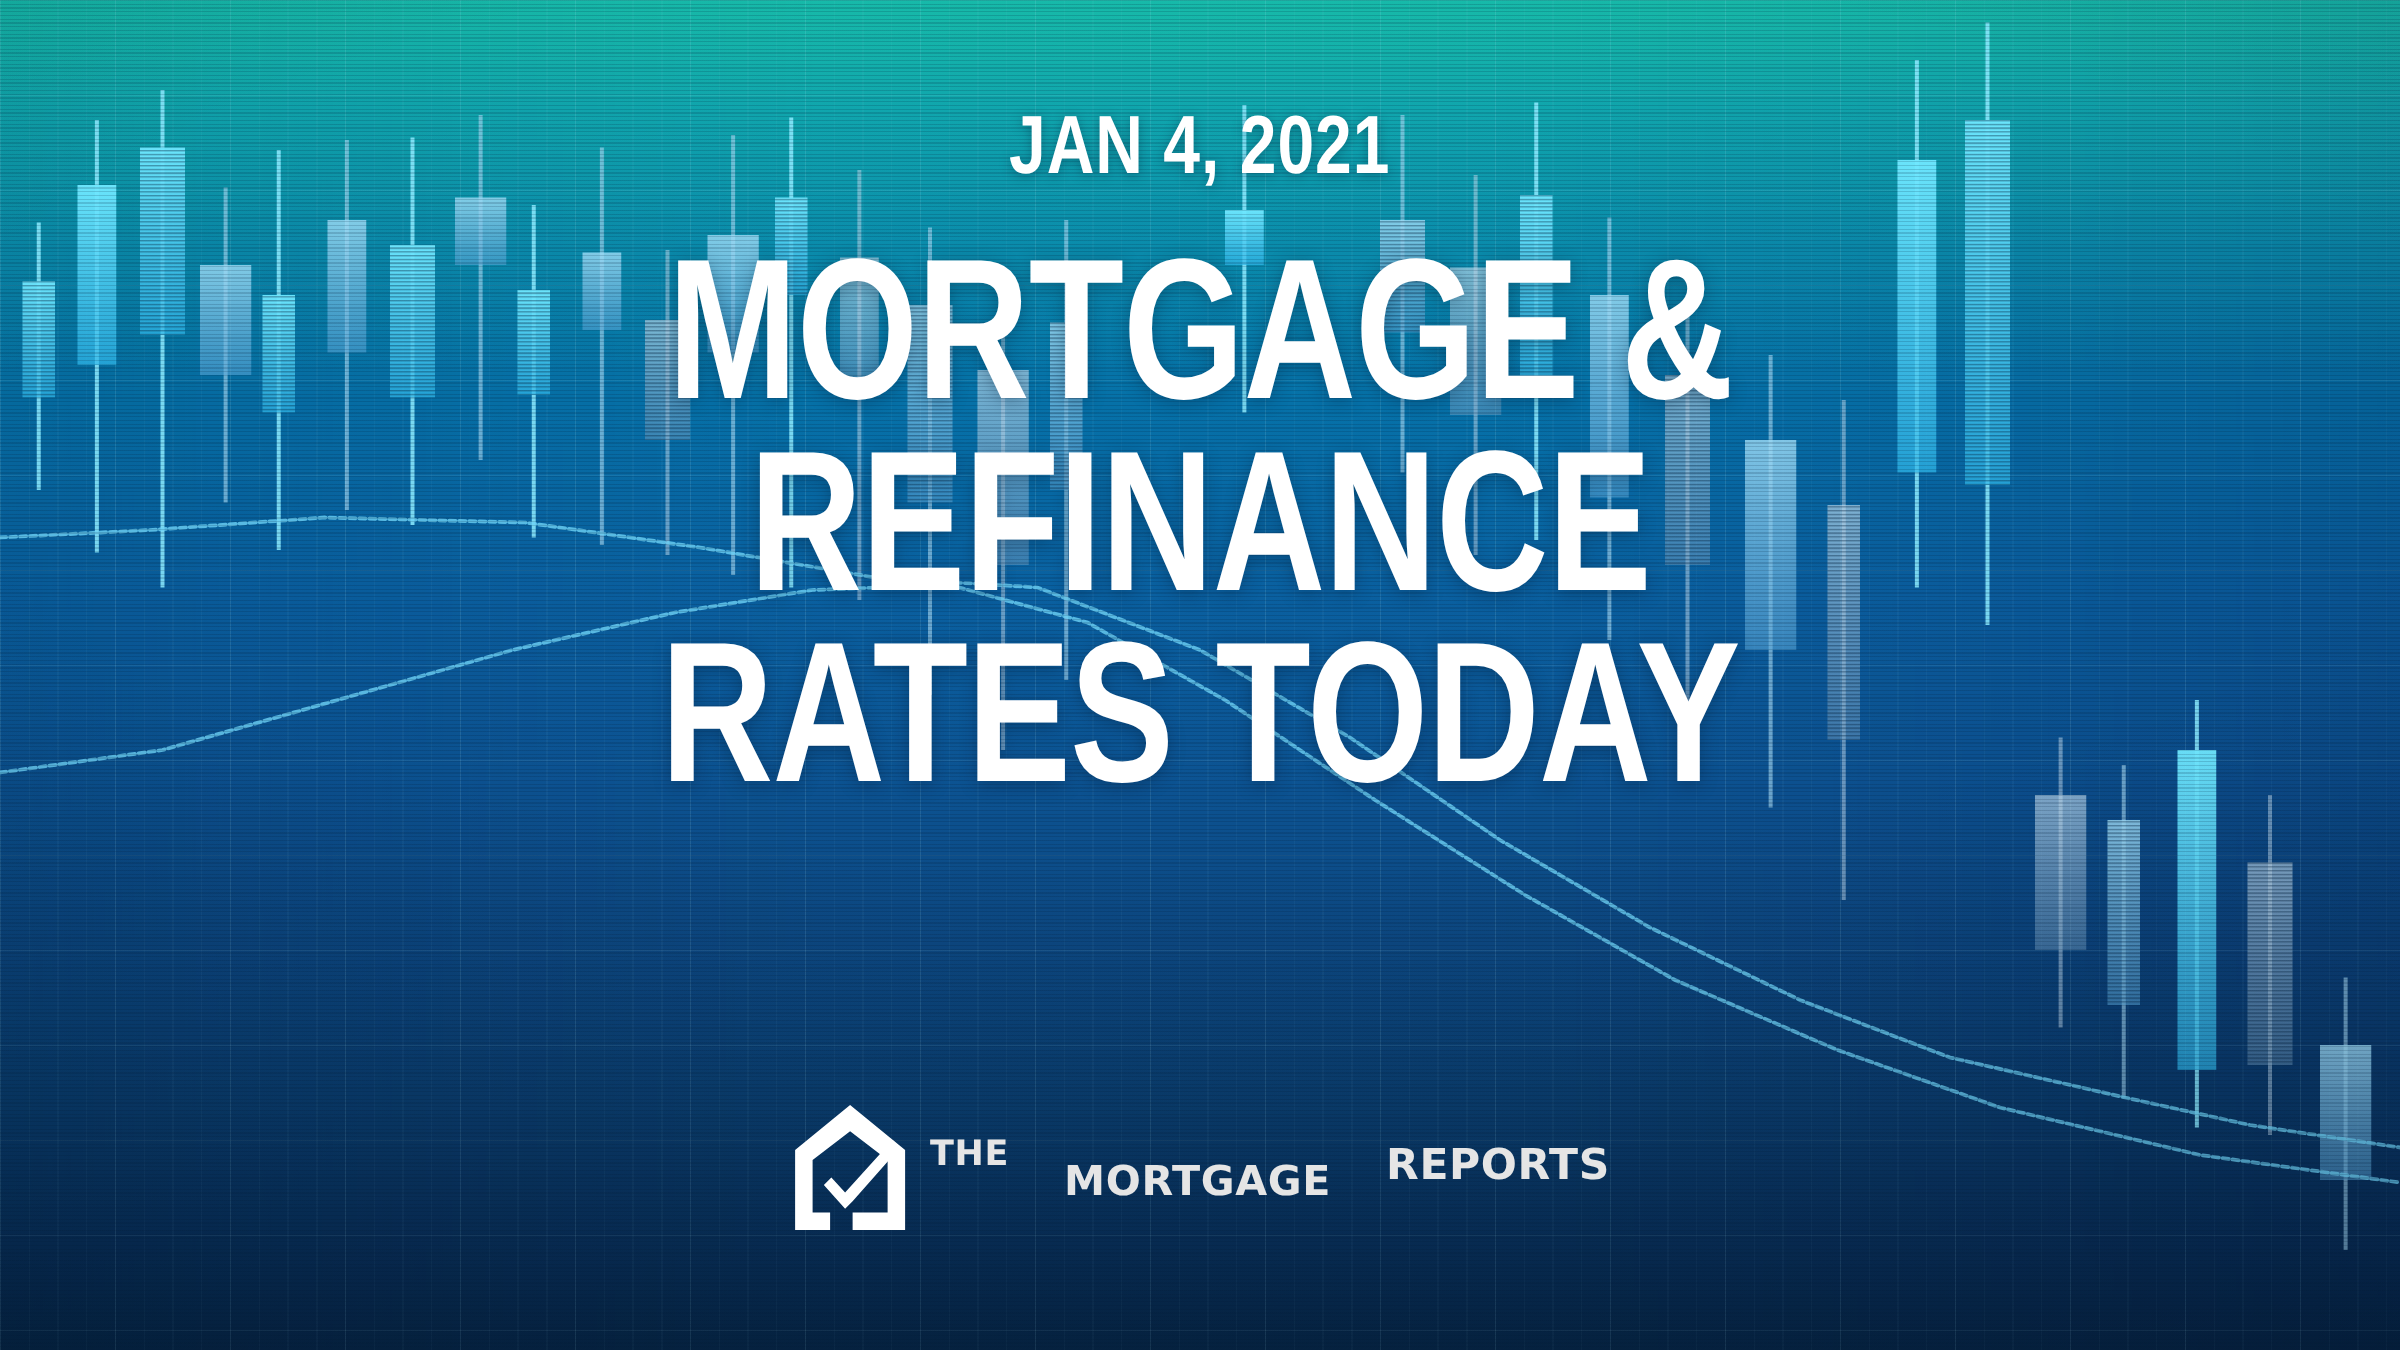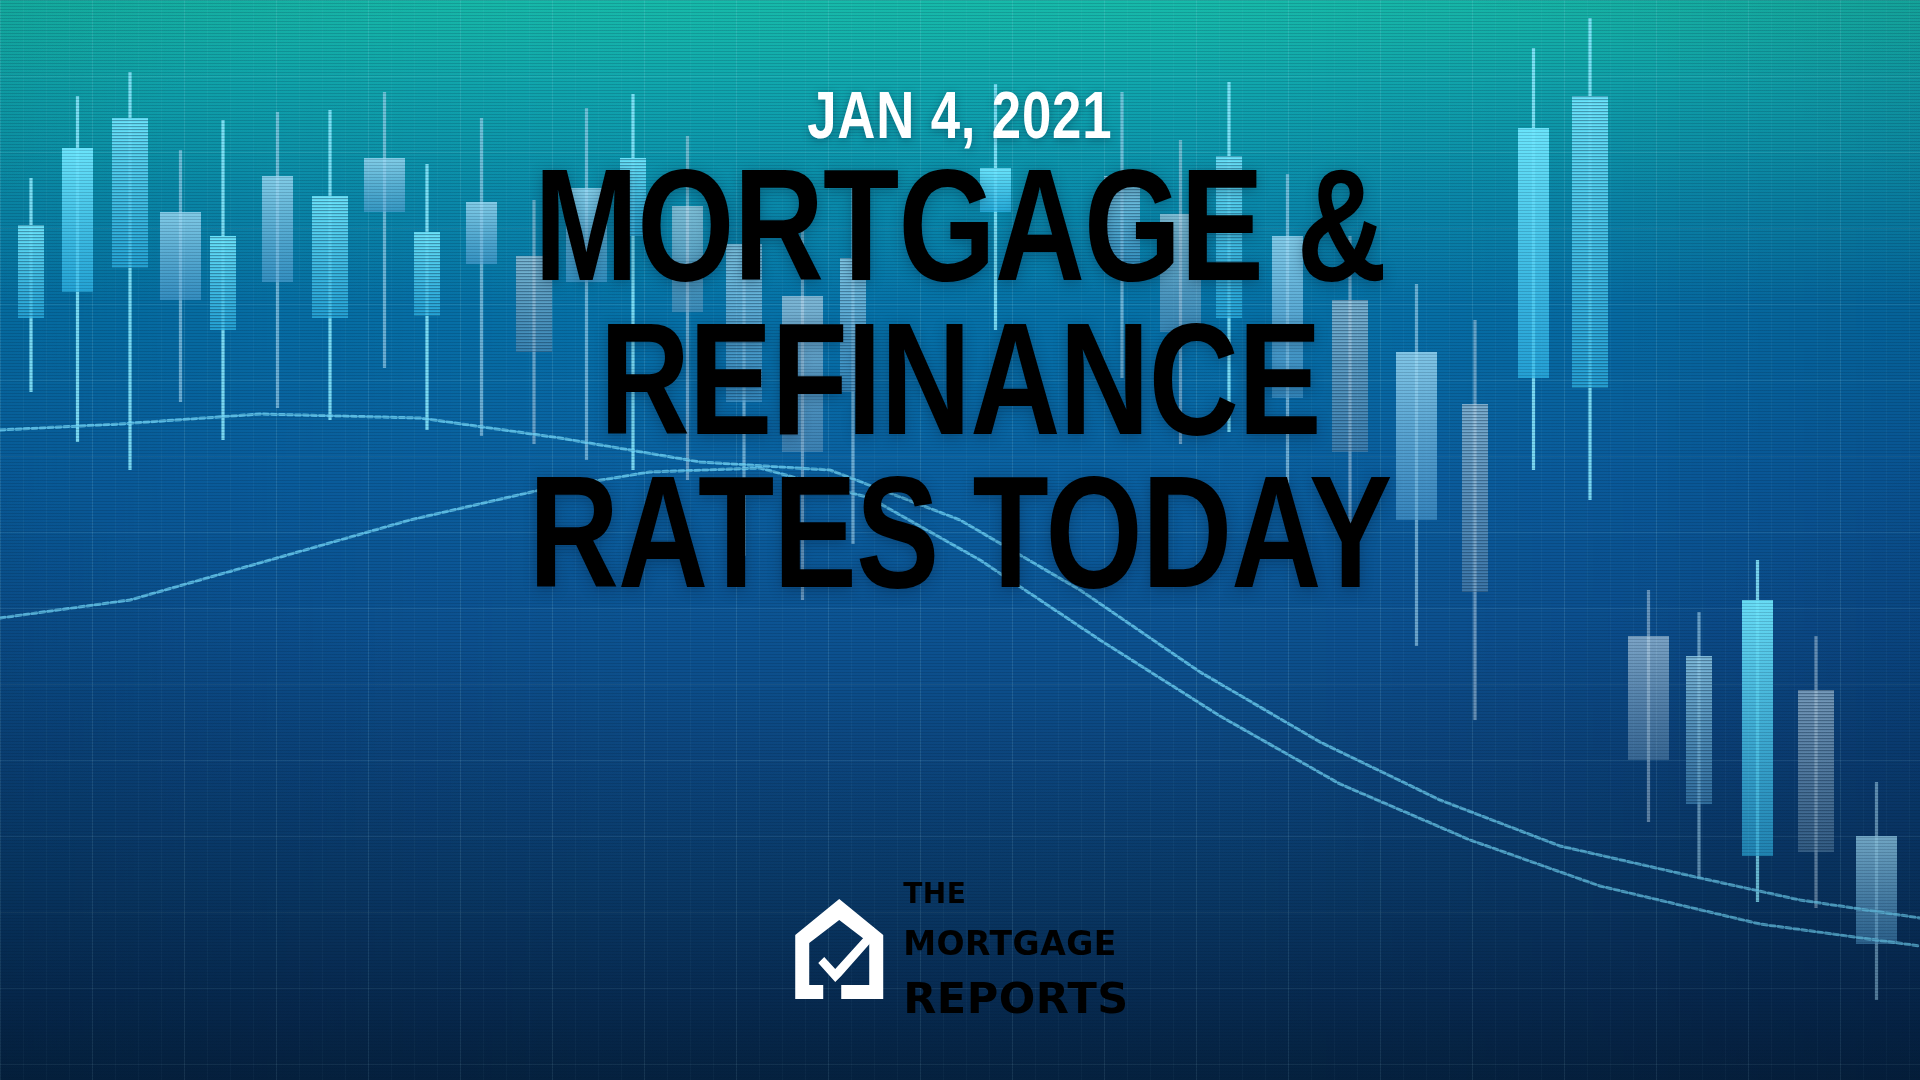--- a/index.html
+++ b/index.html
@@ -113,21 +113,22 @@
     font-weight: 700;
     letter-spacing: 1px;
     line-height: 1;
     transform: scaleX(.80);
     transform-origin: center;
     text-shadow: 0 2px 10px rgba(2,25,50,0.35);
     white-space: nowrap;
   }
 
   .headline {
-    color: #000000;
+    margin-top: 38px;
+    color: #ffffff;
     text-align: center;
     font-family: "Liberation Sans Narrow", "Liberation Sans", sans-serif;
     font-weight: 700;
     font-size: 160px;
     line-height: 0.96;
     letter-spacing: -1px;
     text-shadow: 0 3px 16px rgba(2,25,50,0.32);
   }
   .headline .ln {
     display: block;
@@ -143,31 +144,32 @@
     top: 880px;
     transform: translateX(-50%);
     display: flex;
     align-items: center;
     gap: 16px;
     z-index: 9;
   }
   .logo-mark { width: 96px; height: 110px; display: block; }
   .logo-words {
     display: flex;
-    flex-direction: column;
+    flex-direction: row;
     justify-content: center;
-    color: #000000;
+    color: #e5e5e5;
     font-family: "DejaVu Sans", sans-serif;
     font-weight: 700;
     line-height: 1.0;
     letter-spacing: 0.5px;
+    gap: 44px;
   }
   .logo-words .w1 { font-size: 28px; }
   .logo-words .w2 { font-size: 33px; margin-top: 19px; }
-  .logo-words .w3 { font-size: 43px; margin-top: 17px; }
+  .logo-words .w3 { font-size: 34px; margin-top: 6px; }
 </style>
 </head>
 <body>
 
 <div class="banner">
 
   <div class="bg-base"></div>
   <div class="bg-horiz"></div>
   <div class="bg-topglow"></div>
   <div class="grid"></div>

